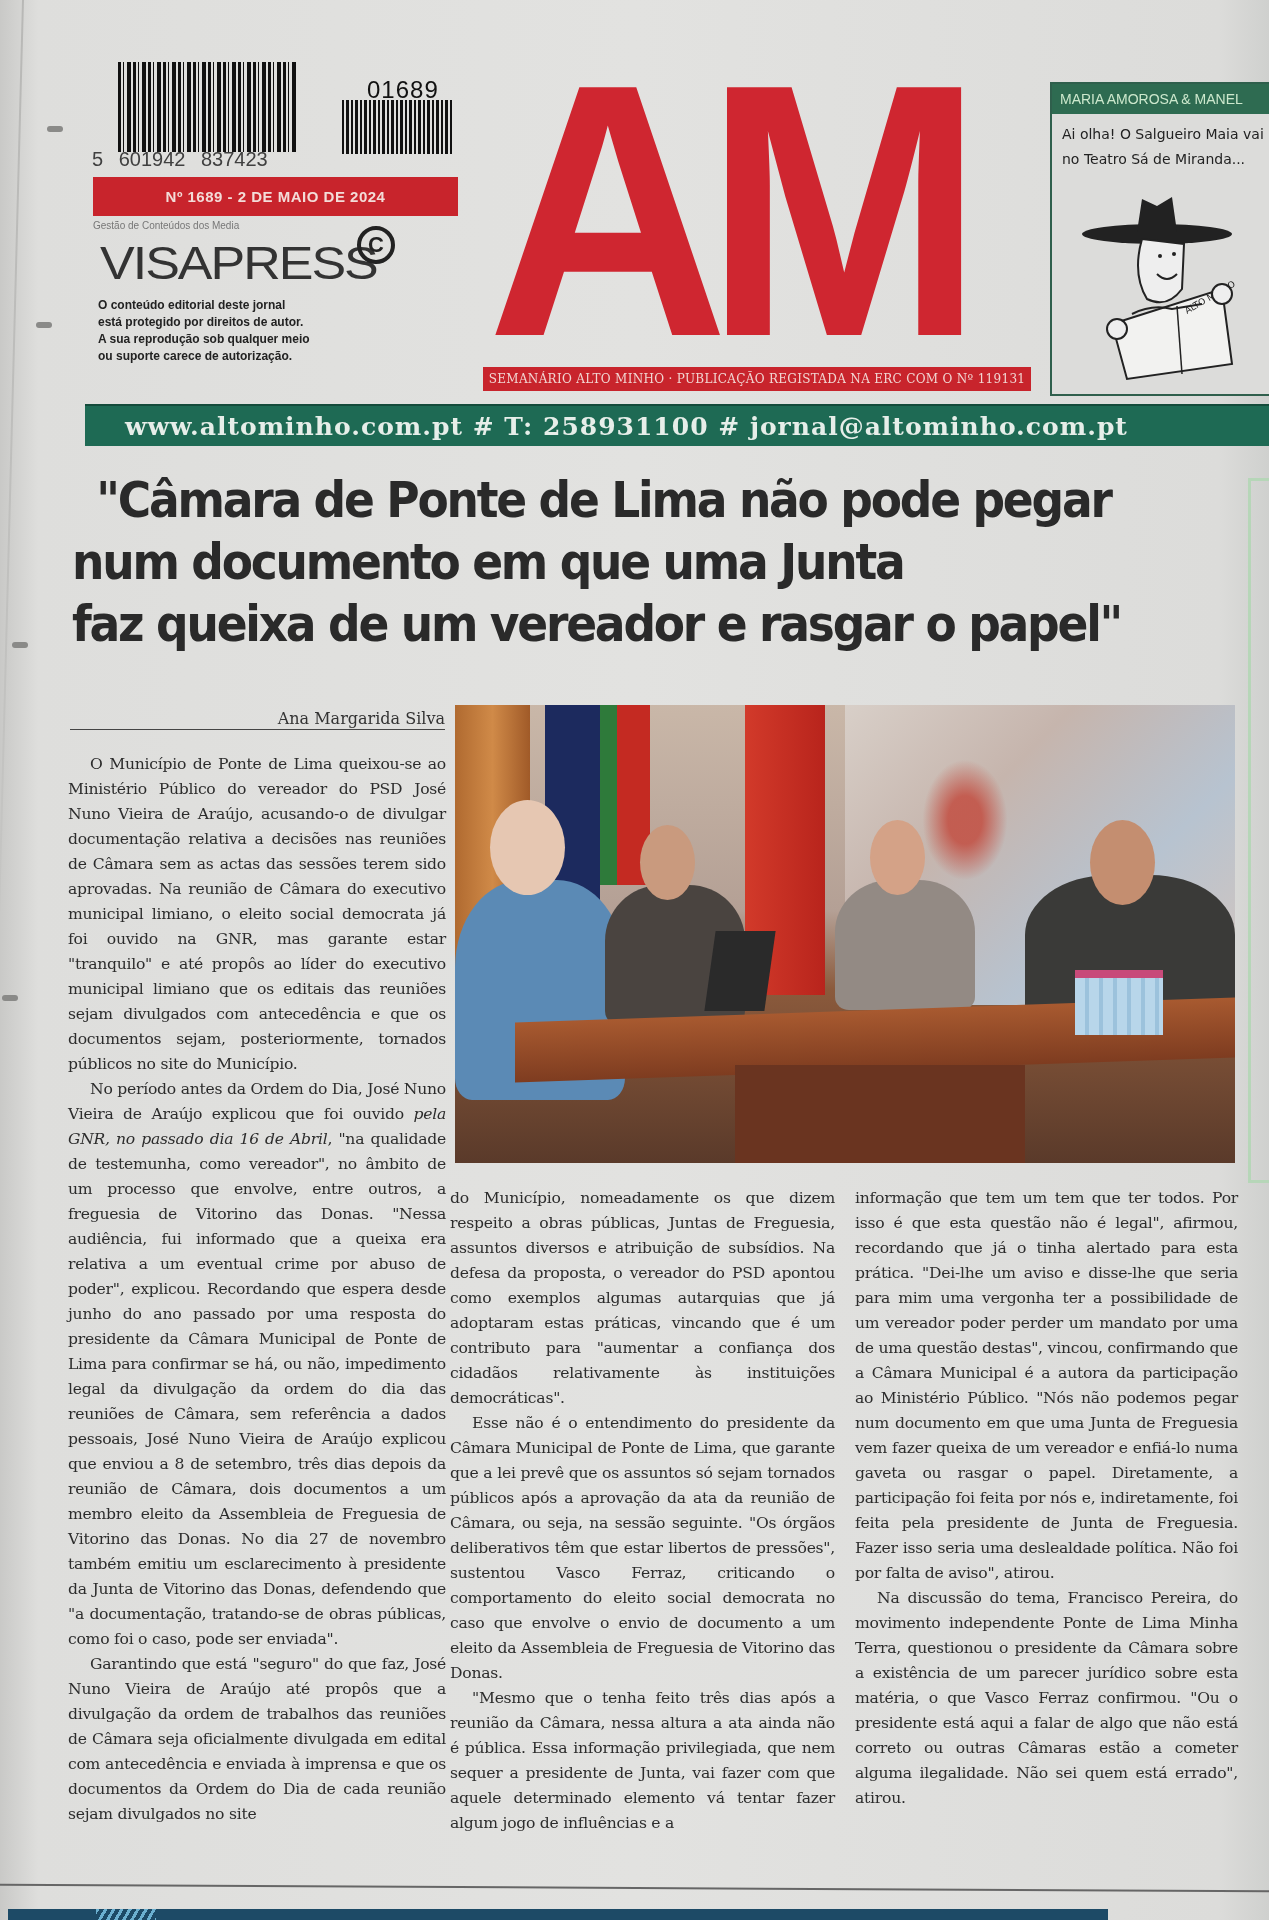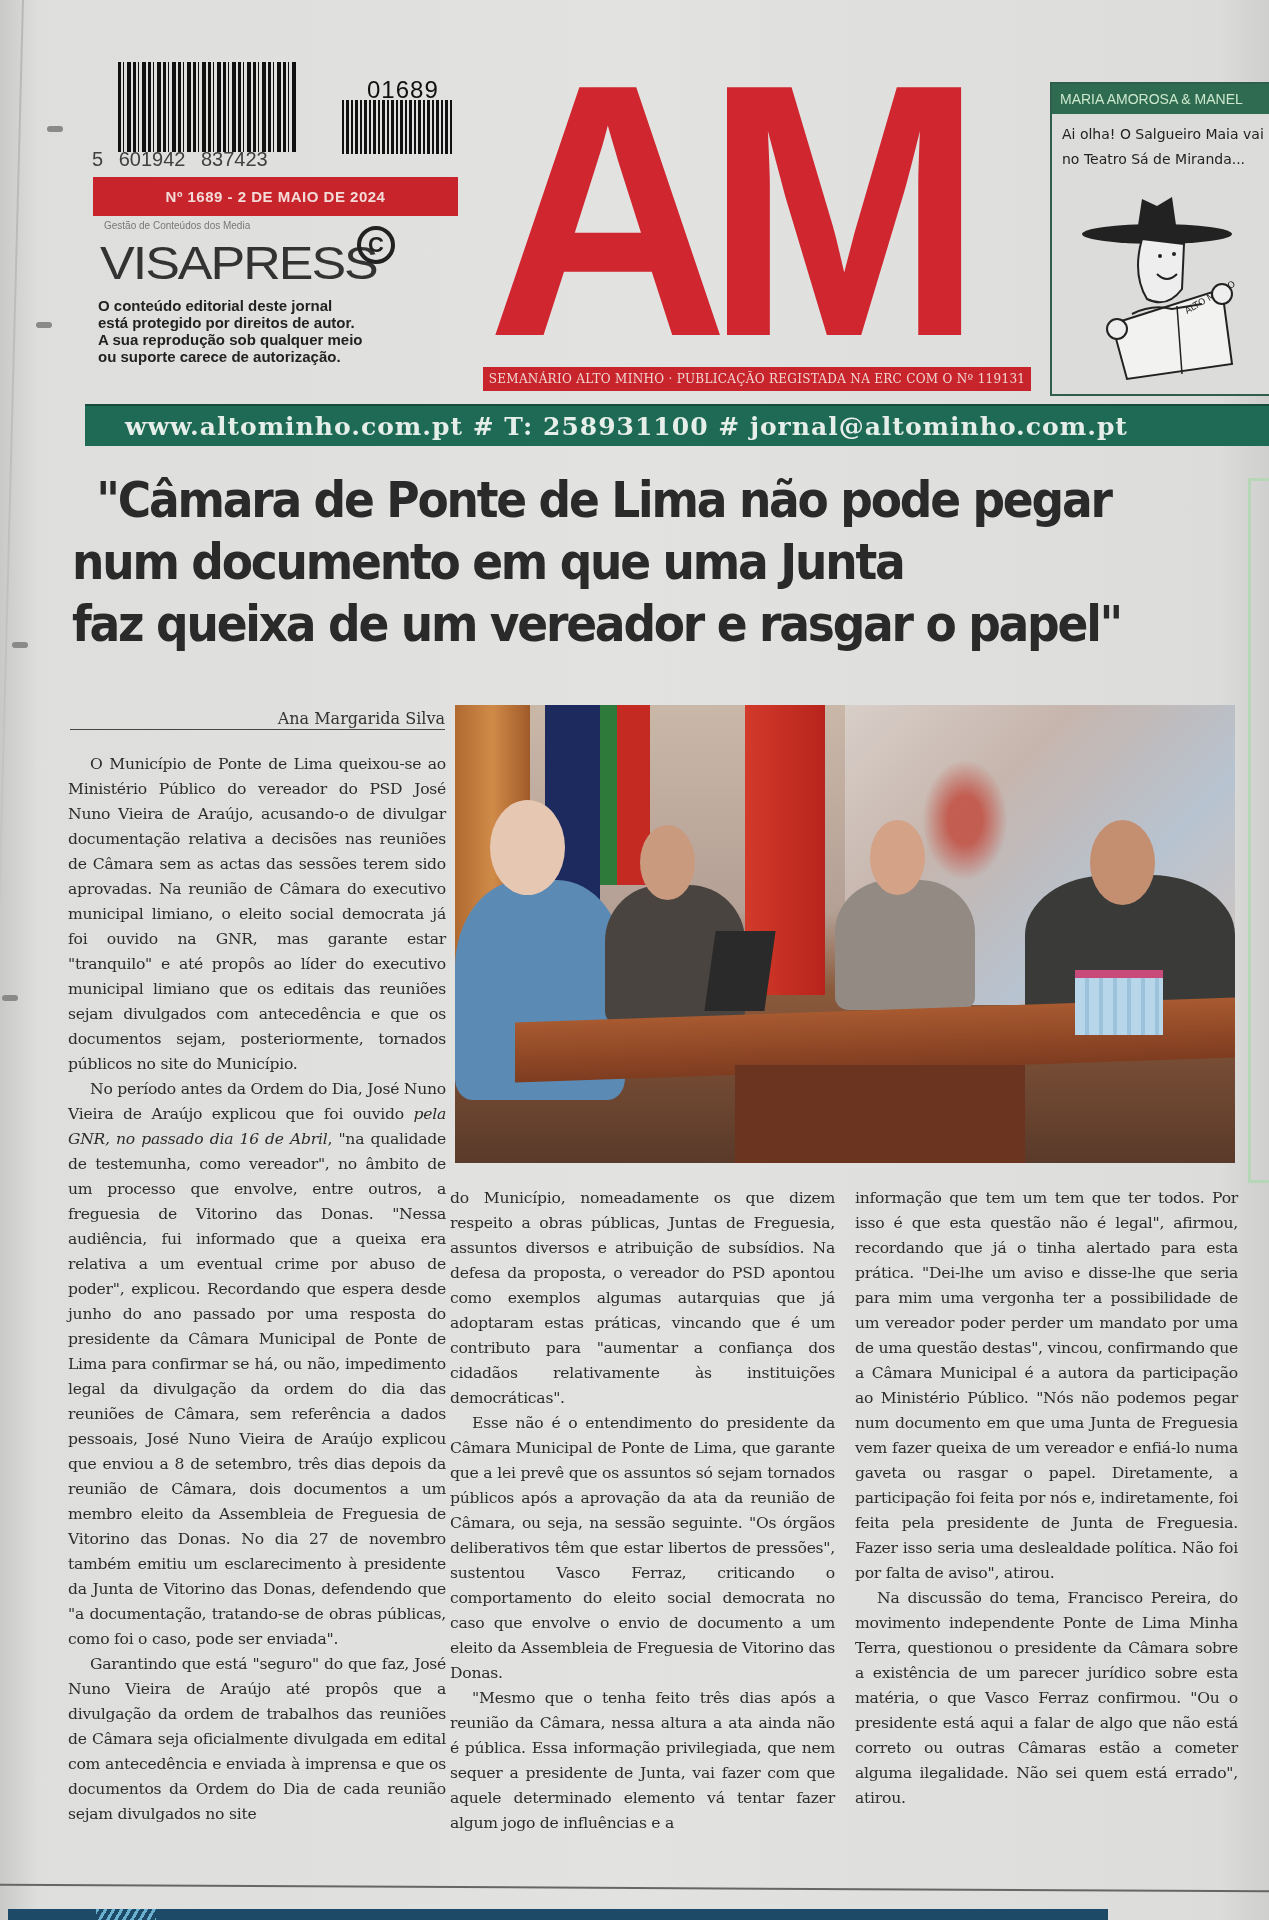--- a/index.html
+++ b/index.html
@@ -21,25 +21,25 @@
   .barcode-wrap { position: absolute; left: 92px; top: 62px; width: 370px; height: 110px; }
   .barcode { position: absolute; left: 26px; top: 0; width: 180px; height: 90px;
     background: repeating-linear-gradient(90deg, #111 0 3px, transparent 3px 5px, #111 5px 6px, transparent 6px 9px, #111 9px 13px, transparent 13px 15px); }
   .barcode-small { position: absolute; left: 250px; top: 38px; width: 110px; height: 54px;
     background: repeating-linear-gradient(90deg, #111 0 2px, transparent 2px 4px, #111 4px 7px, transparent 7px 9px); }
   .issue-code { position: absolute; left: 275px; top: 14px; font-family: "Liberation Sans", sans-serif; font-size: 24px; color: #111; letter-spacing: 1px; }
   .ean { position: absolute; left: 0; top: 86px; font-family: "Liberation Sans", sans-serif; font-size: 20px; color: #404040; word-spacing: 10px; }
   .issue-bar { position: absolute; left: 93px; top: 177px; width: 365px; height: 39px; background: #c8242c;
     color: #f3dcd8; font-family: "Liberation Sans", sans-serif; font-weight: bold; font-size: 15px;
     display: flex; align-items: center; justify-content: center; letter-spacing: 0.5px; }
-  .visa-sub { position: absolute; left: 104px; top: 220px; font-family: "Liberation Sans", sans-serif; font-size: 10px; color: #777; }
+  .visa-sub { position: absolute; left: 93px; top: 220px; font-family: "Liberation Sans", sans-serif; font-size: 10px; color: #777; }
   .visa-logo { position: absolute; left: 100px; top: 236px; font-family: "Liberation Sans", sans-serif; font-size: 52px; font-weight: 300; color: #333; letter-spacing: -2px; transform: scaleY(0.9); transform-origin: top left; }
   .copyright { position: absolute; left: 357px; top: 226px; width: 38px; height: 38px; border: 4px solid #222; border-radius: 50%;
     font-family: "Liberation Sans", sans-serif; font-weight: bold; font-size: 22px; display: flex; align-items: center; justify-content: center; color: #222; }
-  .visa-note { position: absolute; left: 98px; top: 297px; font-family: "Liberation Sans", sans-serif; font-weight: bold; font-size: 15px; line-height: 17px; color: #222; }
+  .visa-note { position: absolute; left: 98px; top: 297px; font-family: "Liberation Sans", sans-serif; font-weight: bold; font-size: 12px; line-height: 17px; color: #222; }
 
   .logo-am { position: absolute; left: 487px; top: 70px; width: 545px; height: 290px; }
   .logo-am .letters { position: absolute; left: 0; top: -40px; font-family: "Liberation Sans", sans-serif; font-weight: bold; font-size: 360px; color: #cf2630; letter-spacing: -26px; line-height: 1; transform: scaleX(0.93); transform-origin: left; }
   .logo-strip { position: absolute; left: 483px; top: 367px; width: 548px; height: 24px; background: #c8242c;
     color: #f1d6d2; font-family: "DejaVu Serif", serif; font-size: 12px; display: flex; align-items: center; justify-content: center; letter-spacing: 0.3px; }
 
   .cartoon { position: absolute; left: 1050px; top: 82px; width: 240px; height: 314px; border: 2px solid #2f5f4c; background: #dcdcda; }
   .cartoon-head { height: 30px; background: #2e6b51; color: #cde8cd; font-family: "Liberation Sans", sans-serif; font-size: 14px; padding: 7px 8px; white-space: nowrap; overflow: hidden; }
   .cartoon-caption { padding: 8px 10px; font-family: "DejaVu Sans", sans-serif; font-size: 14px; line-height: 25px; color: #222; white-space: nowrap; overflow: hidden; }
   .cartoon-art { position: absolute; left: 20px; top: 110px; width: 190px; height: 190px; }

